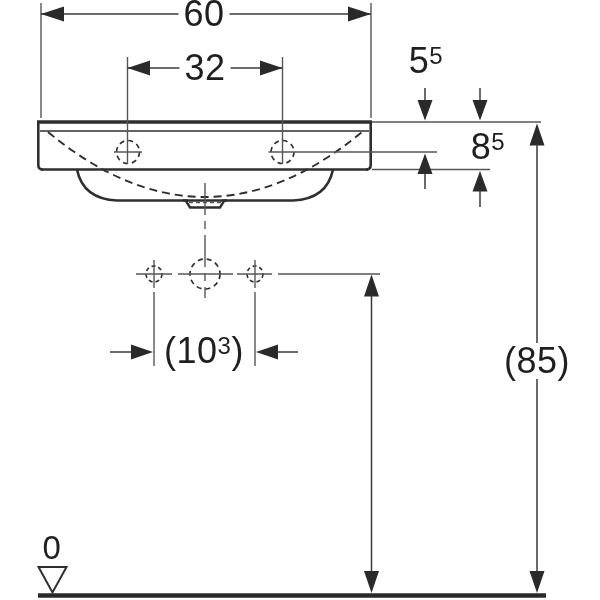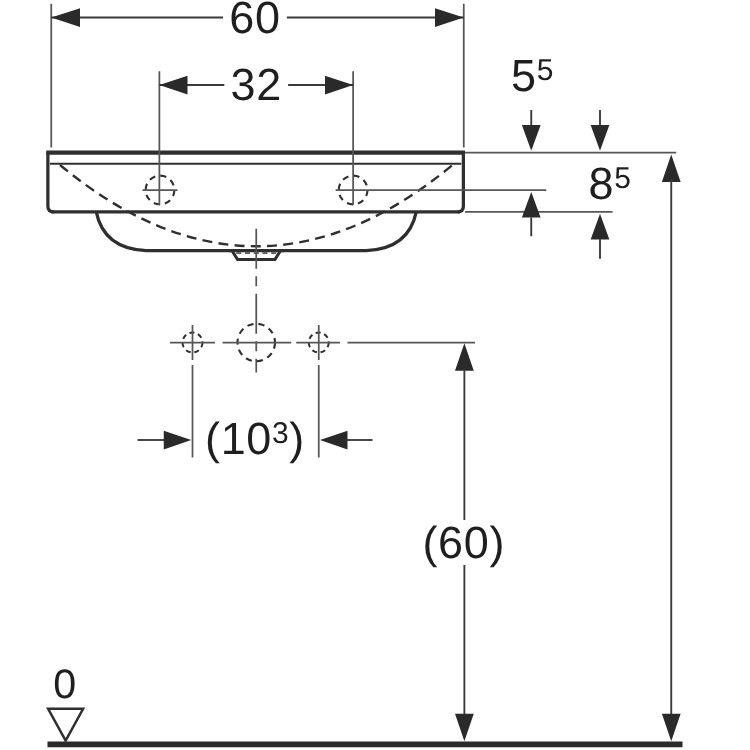--- a/index.html
+++ b/index.html
@@ -145,18 +145,18 @@
   </div>
 
   <div class="dim-label bg" style="left:488px;top:147px;">
     <span>8</span><span class="sup">5</span>
   </div>
 
   <div class="dim-label" style="left:204px;top:351px;">
     <span>(10</span><span class="sup">3</span><span>)</span>
   </div>
 
-  <div class="dim-label bg" style="left:371px;top:434px;">(60)</div>
 
+  <div class="dim-label bg" style="left:537px;top:361px;">(85)</div>
 
   <div class="dim-label small-datum" style="left:52px;top:547px;">0</div>
 
 </div>
 
 </body></html>

